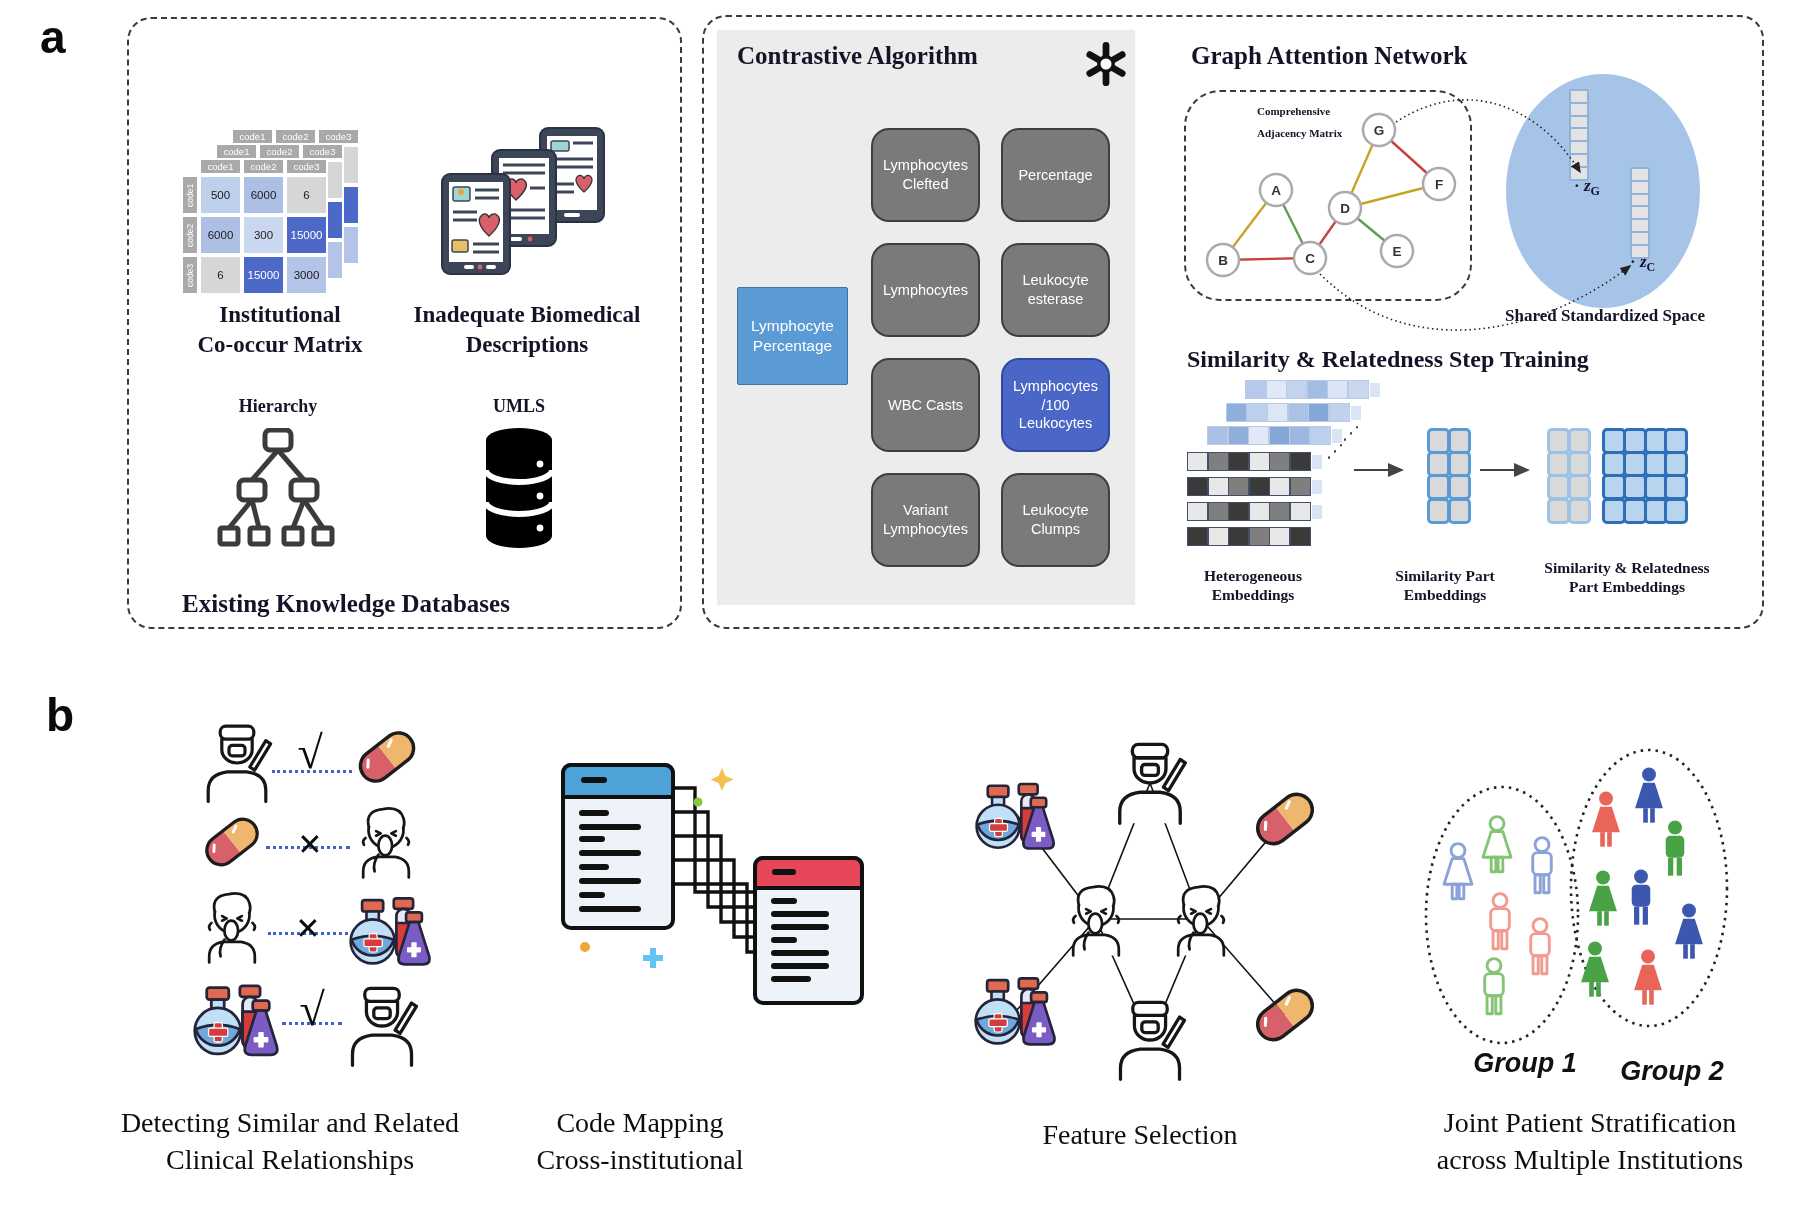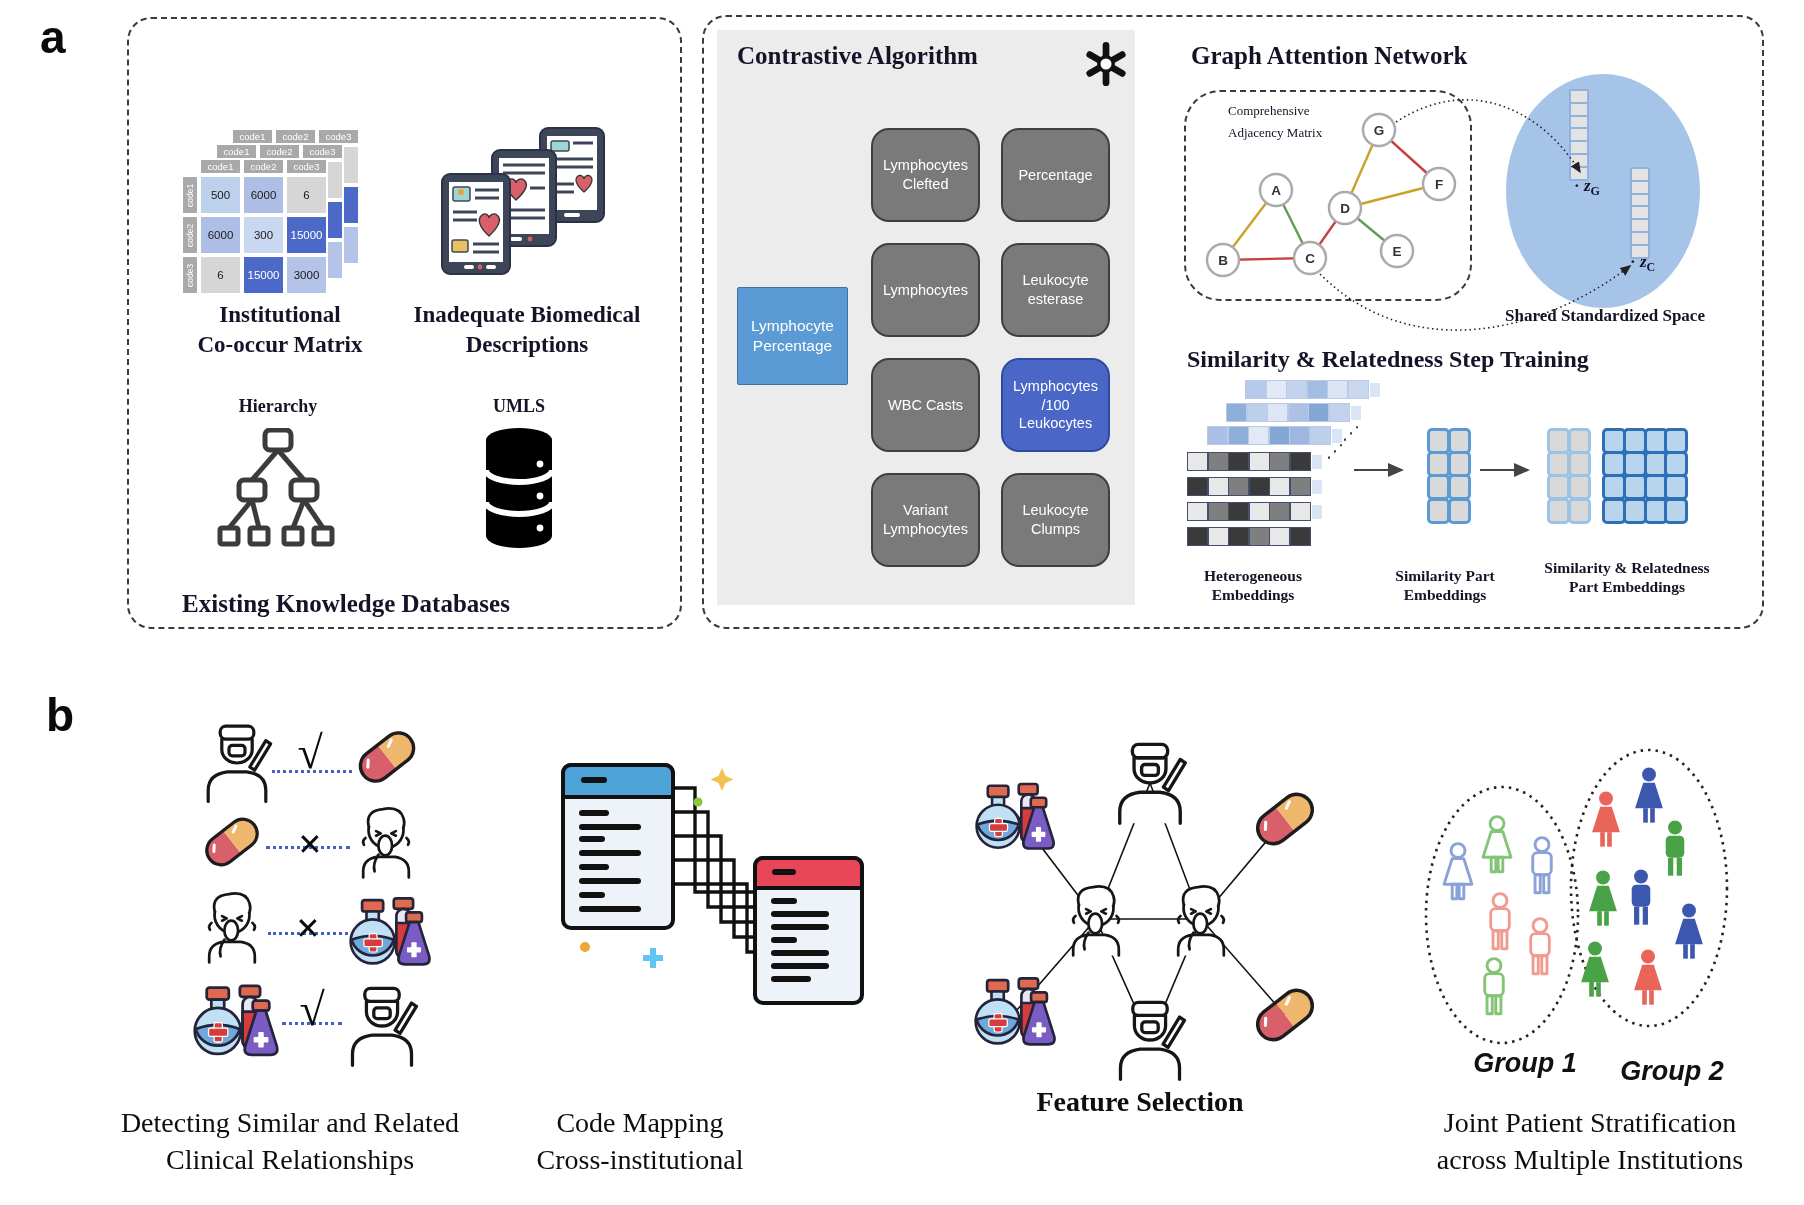--- a/index.html
+++ b/index.html
@@ -219,21 +219,21 @@
       <div class="algo-box" style="left:871px;top:243px;width:109px;height:94px;background:#7a7a7a;border:2px solid #3f3f3f;">Lymphocytes</div>
       <div class="algo-box" style="left:1001px;top:243px;width:109px;height:94px;background:#7a7a7a;border:2px solid #3f3f3f;">Leukocyte esterase</div>
       <div class="algo-box" style="left:871px;top:358px;width:109px;height:94px;background:#7a7a7a;border:2px solid #3f3f3f;">WBC Casts</div>
       <div class="algo-box" style="left:1001px;top:358px;width:109px;height:94px;background:#4a67c8;border:2px solid #2f4a9e;">Lymphocytes /100 Leukocytes</div>
       <div class="algo-box" style="left:871px;top:473px;width:109px;height:94px;background:#7a7a7a;border:2px solid #3f3f3f;">Variant Lymphocytes</div>
       <div class="algo-box" style="left:1001px;top:473px;width:109px;height:94px;background:#7a7a7a;border:2px solid #3f3f3f;">Leukocyte Clumps</div>
     </div>
 
   <div class="sec-title" style="left:1191px;top:42px;">Graph Attention Network</div>
   <div class="dashed-box" style="left:1184px;top:90px;width:284px;height:207px;border-radius:36px;"></div>
-  <div class="abs" style="left:1228px;top:100px;font-size:13px;font-weight:400;line-height:22px;">
+  <div class="abs" style="left:1257px;top:100px;font-size:11px;font-weight:700;line-height:22px;">
     <span style="display:block">Comprehensive</span>
     <span style="display:block">Adjacency Matrix</span>
   </div>
   <svg id="gan-svg" class="abs" style="left:1184px;top:88px;" width="300" height="215">
       <line x1="92" y1="102" x2="39" y2="172" stroke="#c9a227" stroke-width="2.4"></line>
       <line x1="92" y1="102" x2="126" y2="170" stroke="#5f9e52" stroke-width="2.4"></line>
       <line x1="39" y1="172" x2="126" y2="170" stroke="#c94040" stroke-width="2.4"></line>
       <line x1="126" y1="170" x2="161" y2="120" stroke="#c94040" stroke-width="2.4"></line>
       <line x1="161" y1="120" x2="195" y2="42" stroke="#c9a227" stroke-width="2.4"></line>
       <line x1="161" y1="120" x2="255" y2="96" stroke="#c9a227" stroke-width="2.4"></line>
@@ -699,21 +699,21 @@
           <g transform="rotate(-38 50 50)">
     <path d="M50,30 H31 a20,20 0 0 0 0,40 h19 z" fill="#d8606a"></path>
     <path d="M50,30 h19 a20,20 0 0 1 0,40 H50 z" fill="#efb76e"></path>
     <rect x="11" y="30" width="78" height="40" rx="20" fill="none" stroke="#1d1d1d" stroke-width="4.5"></rect>
     <line x1="22" y1="45" x2="28" y2="38" stroke="#fff" stroke-width="4" stroke-linecap="round"></line>
     <line x1="60" y1="40" x2="68" y2="36" stroke="#fff" stroke-width="4" stroke-linecap="round"></line>
           </g>
         </g>
       </g>
   </svg>
-  <div class="bcap" style="left:990px;top:1083px;width:300px;font-weight:bold;">
+  <div class="bcap" style="left:990px;top:1116px;width:300px;">
     <span>Feature Selection</span>
   </div>
 
   <svg id="groups-svg" class="abs" style="left:1415px;top:735px;" width="340" height="330">
     <ellipse cx="87" cy="180" rx="76" ry="128" fill="none" stroke="#222" stroke-width="2.6" stroke-dasharray="2.5 5"></ellipse>
     <ellipse cx="234" cy="153" rx="78" ry="138" fill="none" stroke="#222" stroke-width="2.6" stroke-dasharray="2.5 5"></ellipse>
     <g id="people">
         <g transform="translate(14,108) scale(0.58)">
           <g fill="none" stroke="#8aa2d8" stroke-width="5" stroke-linejoin="round">
             <circle cx="50" cy="13" r="12"></circle>

